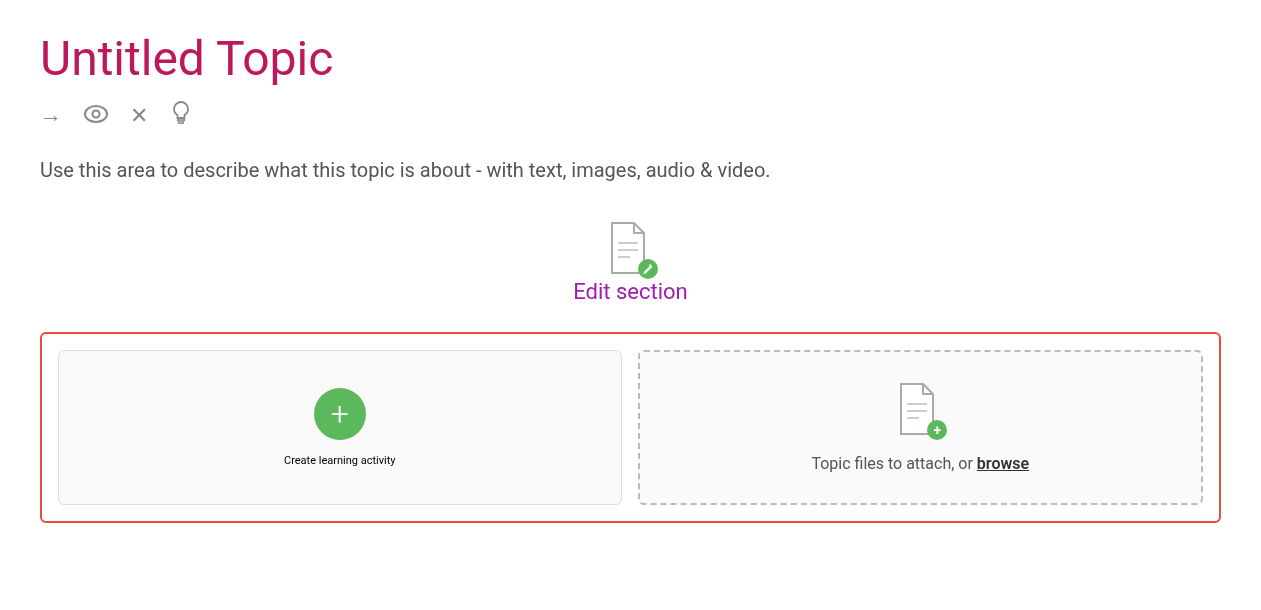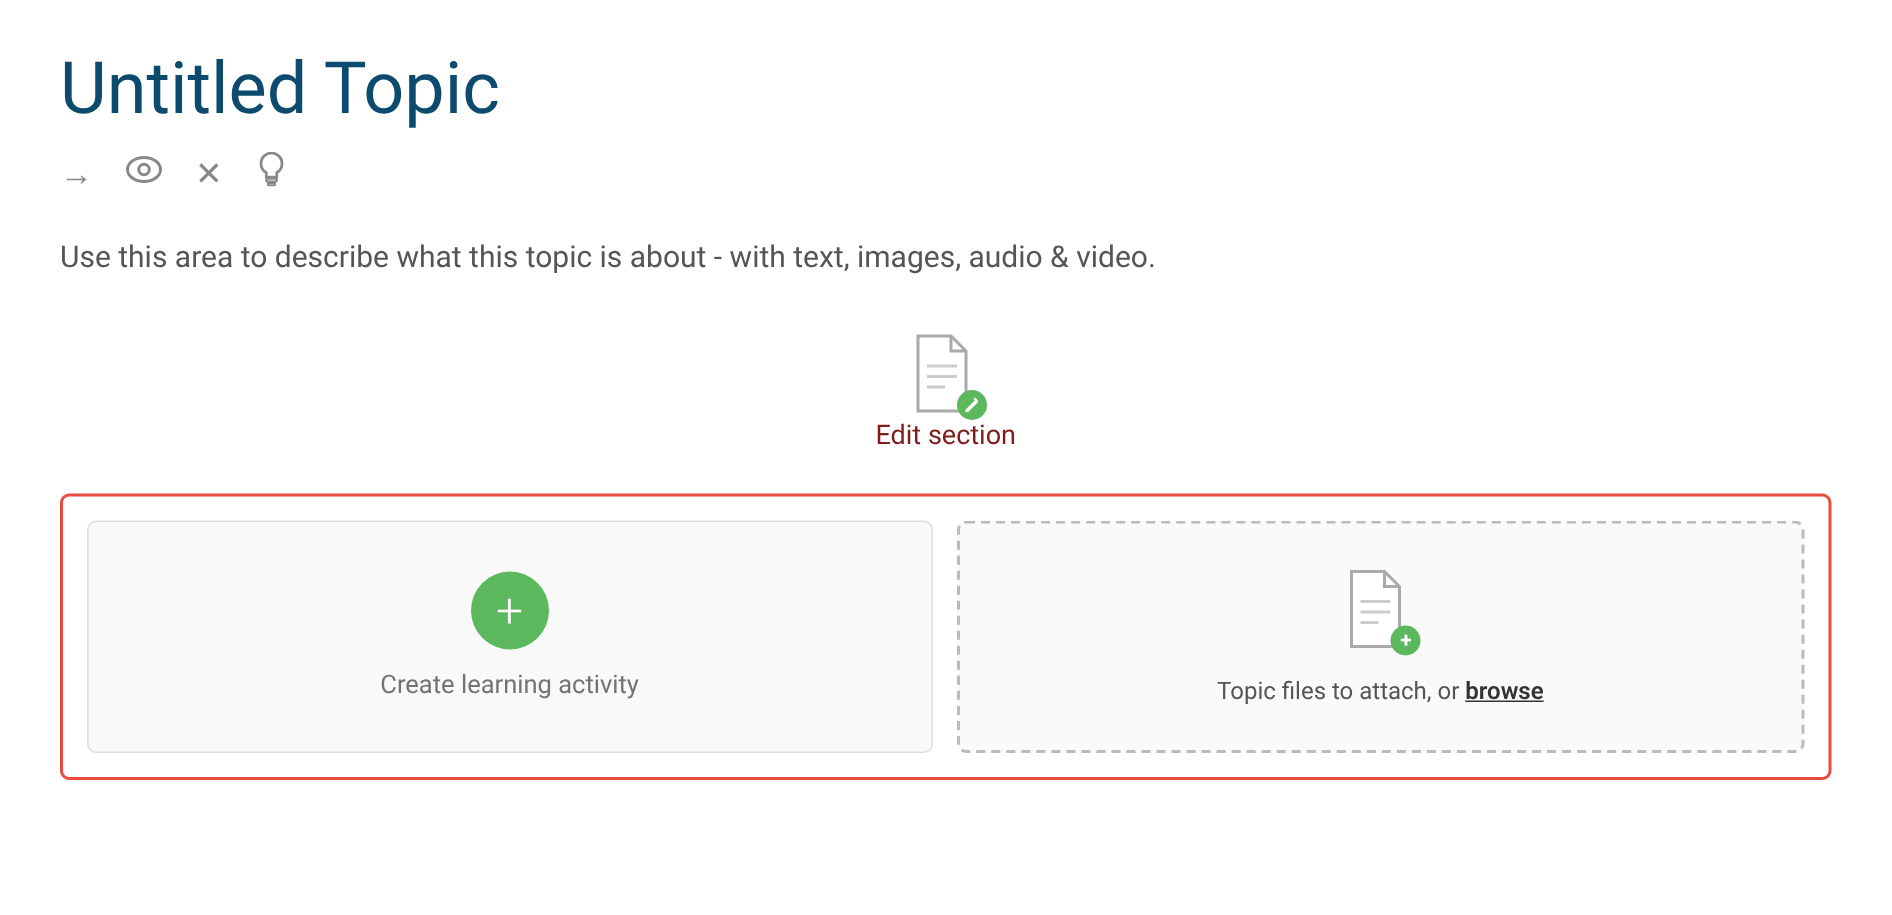--- a/index.html
+++ b/index.html
@@ -13,21 +13,21 @@
       font-family: -apple-system, BlinkMacSystemFont, 'Segoe UI', Roboto, sans-serif;
       width: 1261px;
       min-height: 610px;
       padding: 30px 40px;
       color: #333;
     }
 
     .page-title {
       font-size: 48px;
       font-weight: 400;
-      color: #0c4a6e;
+      color: #be185d;
       margin-bottom: 12px;
       line-height: 1.2;
     }
 
     .toolbar {
       display: flex;
       align-items: center;
       gap: 22px;
       margin-bottom: 24px;
     }
@@ -46,22 +46,22 @@
     }
 
     .edit-section-container {
       display: flex;
       flex-direction: column;
       align-items: center;
       margin-bottom: 28px;
     }
 
     .edit-section-label {
-      font-size: 18px;
-      color: #7f1d1d;
+      font-size: 22px;
+      color: #a21caf;
       cursor: pointer;
     }
 
     .bottom-section {
       border: 2px solid #e74c3c;
       border-radius: 6px;
       padding: 16px;
       display: flex;
       gap: 16px;
       min-height: 160px;
@@ -89,22 +89,22 @@
       display: flex;
       align-items: center;
       justify-content: center;
       color: white;
       font-size: 32px;
       font-weight: 300;
       line-height: 1;
     }
 
     .create-activity-label {
-      font-size: 17px;
-      color: #737373;
+      font-size: 11px;
+      color: #000000;
       text-align: center;
     }
 
     .drop-files-panel {
       flex: 1;
       border: 2px dashed #bbb;
       border-radius: 6px;
       background: #fafafa;
       display: flex;
       flex-direction: column;

